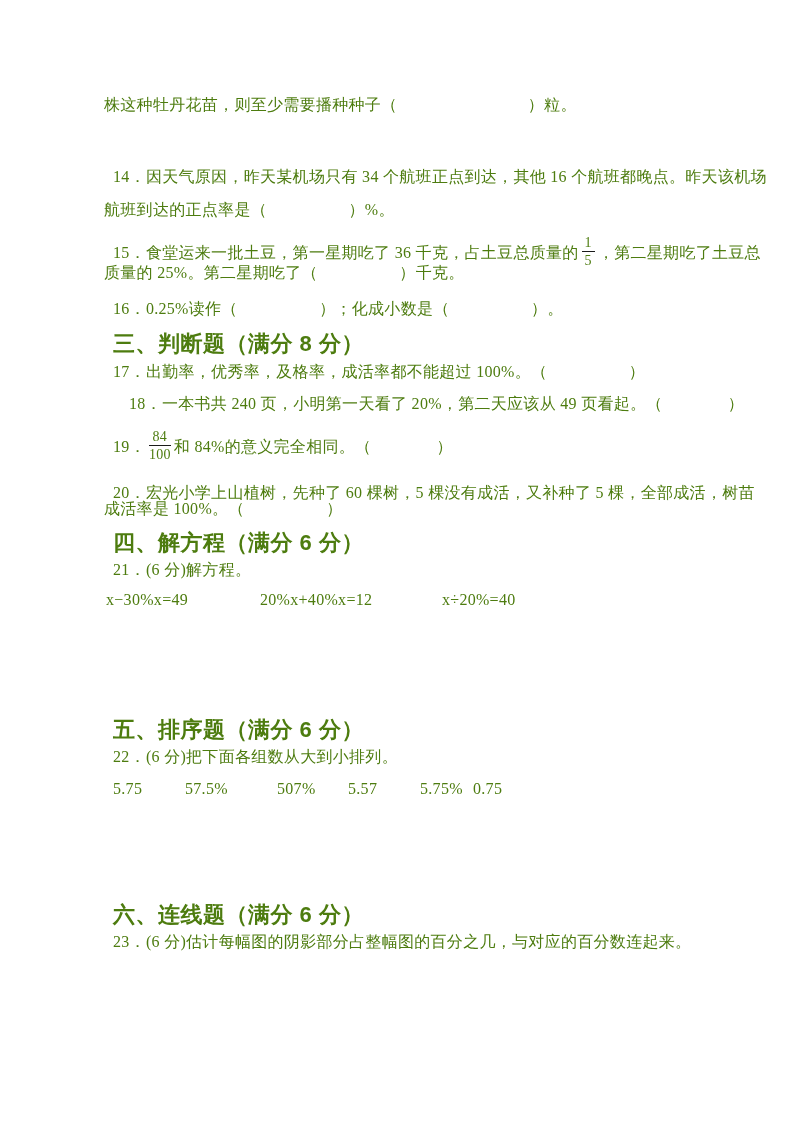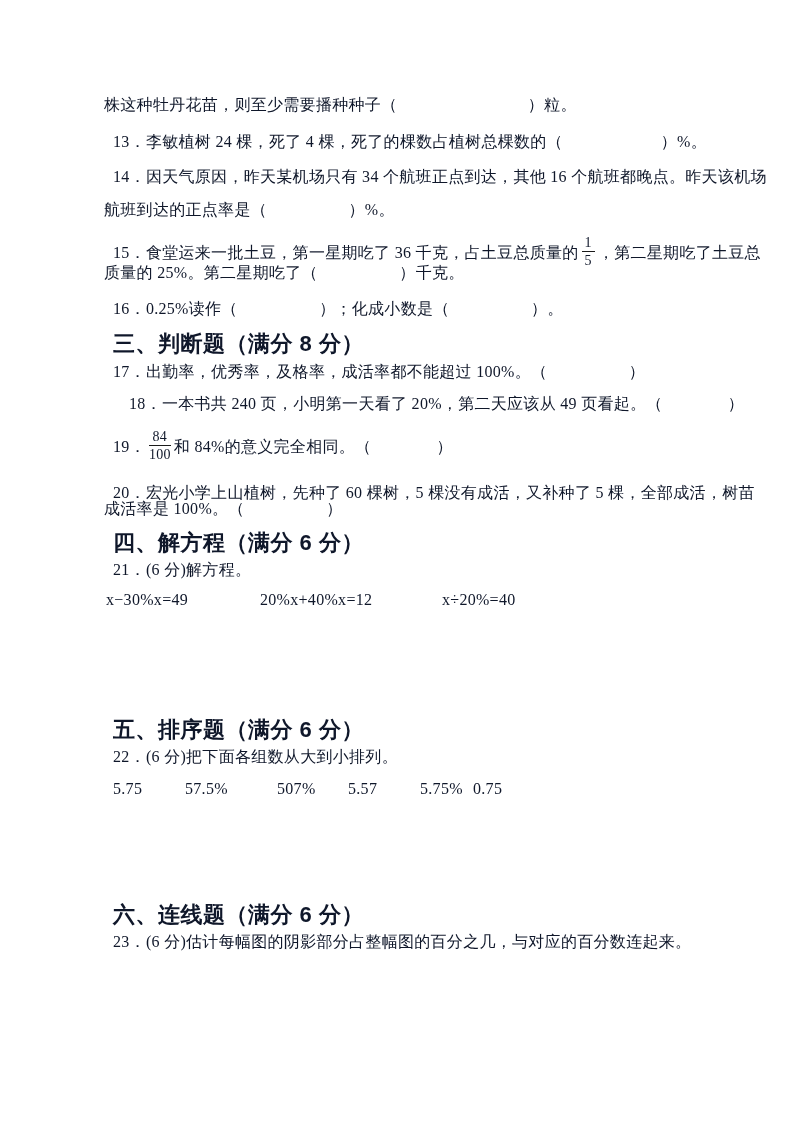--- a/index.html
+++ b/index.html
@@ -1,21 +1,21 @@
 <!DOCTYPE html>
 <html><head>
 <meta charset="utf-8">
 <style>
   html,body { margin:0; padding:0; background:#e8e8e8; }
   .page {
     position:relative;
     width:793px; height:1122px;
     margin:0 auto;
     background:#ffffff;
-    color:#0f172a;
+    color:#4d7c0f;
     font-family:"Liberation Serif","DejaVu Serif",serif;
     font-size:16px;
     overflow:hidden;
   }
   .line {
     position:absolute;
     white-space:nowrap;
     line-height:1.15;
     letter-spacing:0.3px;
   }
@@ -38,21 +38,20 @@
   .frac .fd { display:block; padding-top:1px; }
   .pos { position:absolute; top:0; white-space:nowrap; }
 </style>
 </head>
 <body>
 
 <div class="page">
 
   <div class="line" style="left:104px; top:96px;">株这种牡丹花苗，则至少需要播种种子（　　　　　　　　）粒。</div>
 
-  <div class="line" style="left:113px; top:133px;">13．李敏植树 24 棵，死了 4 棵，死了的棵数占植树总棵数的（　　　　　　）%。</div>
 
   <div class="line" style="left:113px; top:168px;">14．因天气原因，昨天某机场只有 34 个航班正点到达，其他 16 个航班都晚点。昨天该机场</div>
   <div class="line" style="left:104px; top:201px;">航班到达的正点率是（　　　　　）%。</div>
 
   <div class="line" style="left:113px; top:237px;">
     <span>15．食堂运来一批土豆，第一星期吃了 36 千克，占土豆总质量的</span><span class="frac"><span class="fn">1</span><span class="fd">5</span></span><span>，第二星期吃了土豆总</span>
   </div>
   <div class="line" style="left:104px; top:264px;">质量的 25%。第二星期吃了（　　　　　）千克。</div>
 
   <div class="line" style="left:113px; top:300px;">16．0.25%读作（　　　　　）；化成小数是（　　　　　）。</div>

